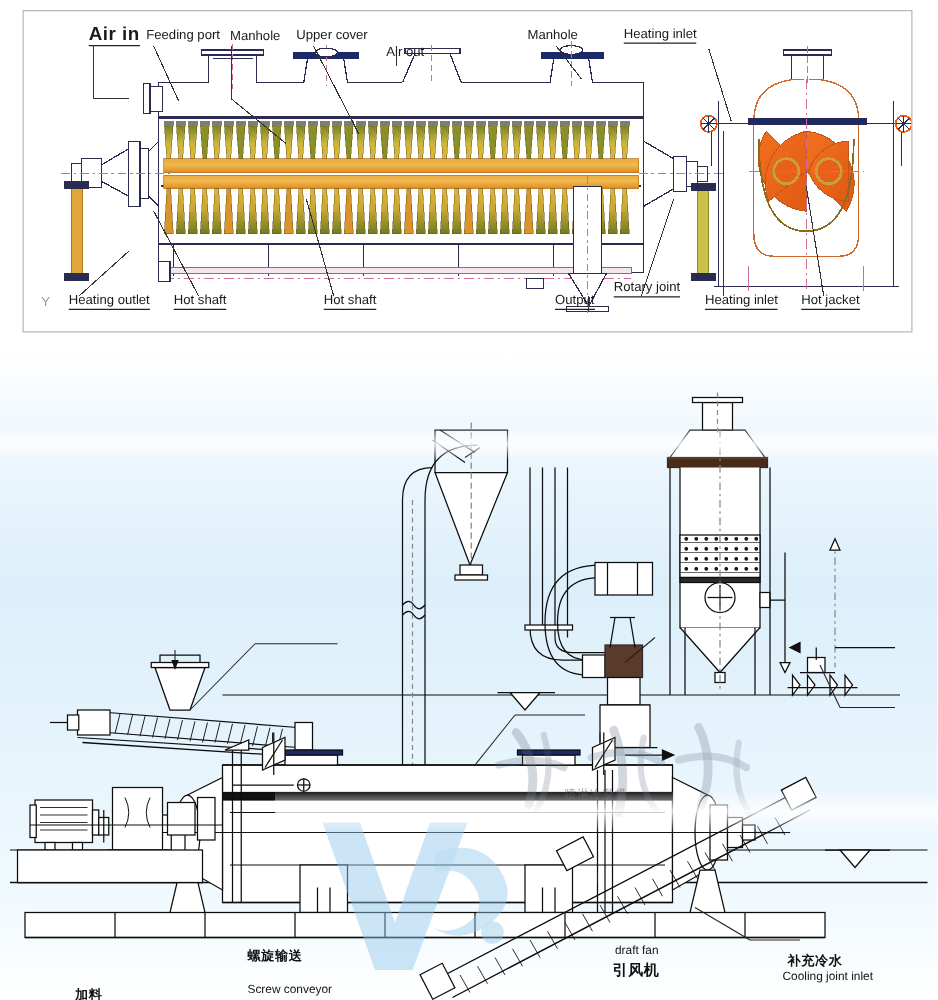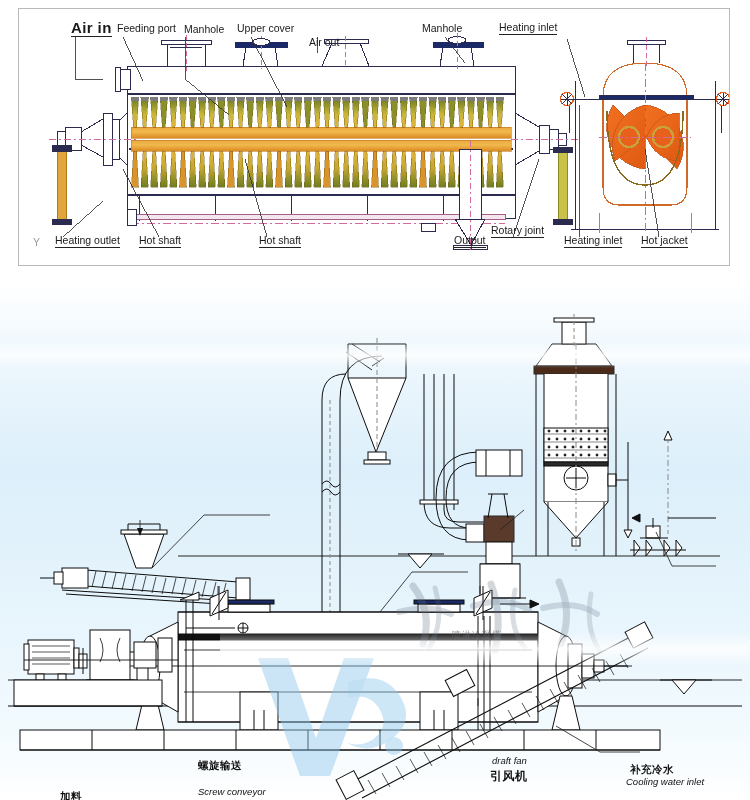--- a/index.html
+++ b/index.html
@@ -18,21 +18,21 @@
   .ul{border-bottom:1px solid #222;padding-bottom:1px;}
 
   
   #bottom-diagram{position:absolute;left:0;top:282px;width:750px;height:518px;
     background:linear-gradient(to bottom,#ffffff 0%,#eef7fd 14%,#dceffa 36%,#e6f4fc 62%,#f2fafe 86%,#ffffff 100%);
     overflow:hidden;}
   #bottom-svg{position:absolute;left:0;top:0;}
 
   .blbl{position:absolute;color:#111;white-space:nowrap;line-height:1.05;}
   .cn{font-family:"DejaVu Sans",sans-serif;font-size:10.5px;font-weight:700;letter-spacing:.5px;}
-  .en{font-family:"Liberation Sans",sans-serif;font-size:9.5px;font-style:italic;}
+  .en{font-family:"Liberation Sans",sans-serif;font-size:9.5px;}
 
   
   #wm-url{position:absolute;left:228px;top:357px;font-family:"Liberation Sans",sans-serif;
      font-size:37px;color:rgba(110,118,126,.70);letter-spacing:-0.5px;z-index:40;
      text-shadow:0 0 3px rgba(255,255,255,.55);pointer-events:none;}
   #wm-logo{position:absolute;left:244px;top:370px;width:190px;height:130px;z-index:5;
      pointer-events:none;opacity:.55;}
   #wm-cn-brush{position:absolute;left:395px;top:296px;width:240px;height:95px;z-index:6;
      pointer-events:none;opacity:.5;}
   #wm-small{position:absolute;left:452px;top:347px;font-family:"DejaVu Sans",sans-serif;
@@ -346,21 +346,21 @@
     <div class="lbl lbl-top" style="left:165px;top:15px;">Manhole</div>
     <div class="lbl lbl-top" style="left:218px;top:14px;">Upper cover</div>
     <div class="lbl lbl-top" style="left:290px;top:15px;margin-top:13px;">Air out</div>
     <div class="lbl lbl-top" style="left:403px;top:14px;">Manhole</div>
     <div class="lbl lbl-top ul" style="left:480px;top:13px;">Heating inlet</div>
 
     <div class="lbl lbl-top" style="left:14px;top:228px;color:#9a9a9a;">Y</div>
     <div class="lbl lbl-top ul" style="left:36px;top:226px;">Heating outlet</div>
     <div class="lbl lbl-top ul" style="left:120px;top:226px;">Hot shaft</div>
     <div class="lbl lbl-top ul" style="left:240px;top:226px;">Hot shaft</div>
-    <div class="lbl lbl-top ul" style="left:435px;top:226px;">Output</div>
+    <div class="lbl lbl-top ul" style="left:425px;top:226px;">Output</div>
     <div class="lbl lbl-top ul" style="left:472px;top:216px;">Rotary joint</div>
     <div class="lbl lbl-top ul" style="left:545px;top:226px;">Heating inlet</div>
     <div class="lbl lbl-top ul" style="left:622px;top:226px;">Hot jacket</div>
   </div>
 
   <div id="bottom-diagram">
 
     <svg id="bottom-svg" width="750" height="518" viewBox="0 0 750 518">
       <g stroke="#0d0d0d" fill="none" stroke-width="1" shape-rendering="geometricPrecision">
 
@@ -741,16 +741,16 @@
 
     <div class="blbl cn" style="left:60px;top:509px;">加料</div>
 
     <div class="blbl cn" style="left:198px;top:478px;">螺旋输送</div>
     <div class="blbl en" style="left:198px;top:505px;">Screw conveyor</div>
 
     <div class="blbl en" style="left:492px;top:474px;">draft fan</div>
     <div class="blbl cn" style="left:490px;top:488px;font-size:12px;">引风机</div>
 
     <div class="blbl cn" style="left:630px;top:482px;">补充冷水</div>
-    <div class="blbl en" style="left:626px;top:495px;">Cooling water inlet</div>
+    <div class="blbl en" style="left:626px;top:495px;">Cooling joint inlet</div>
 
   </div>
 </div>
 
 </body></html>

